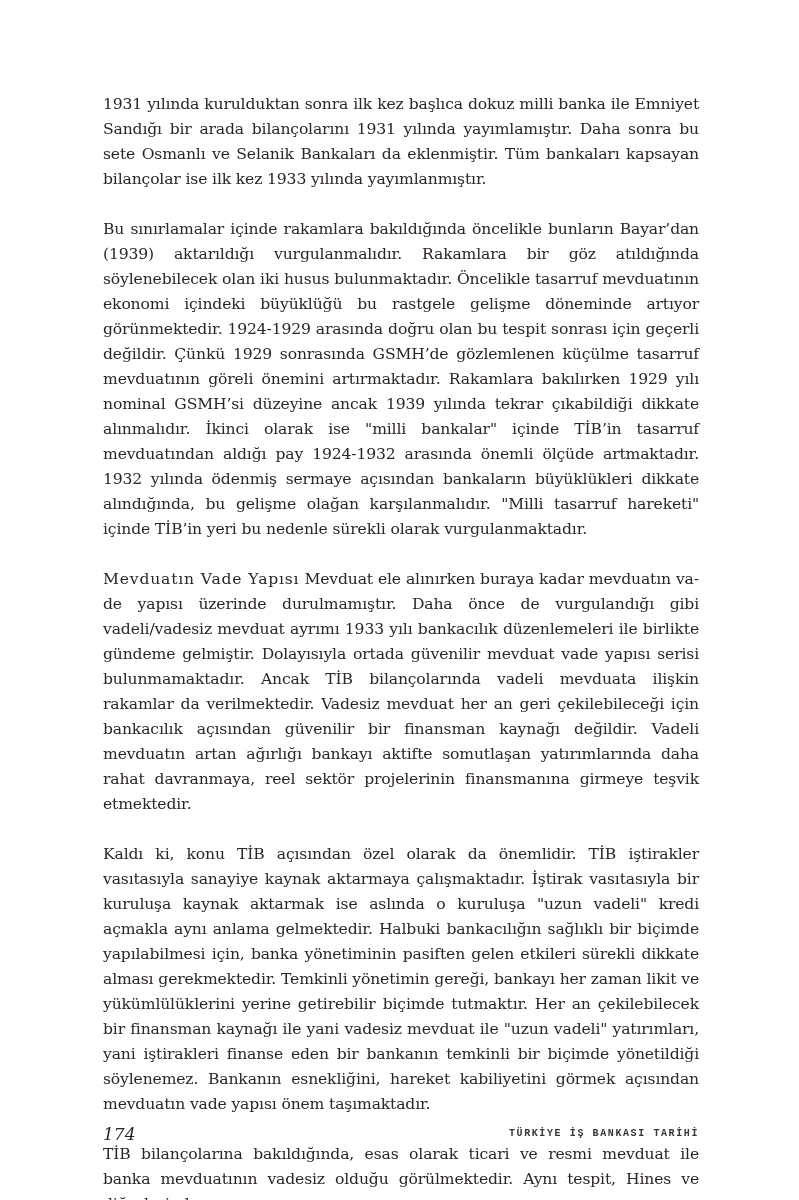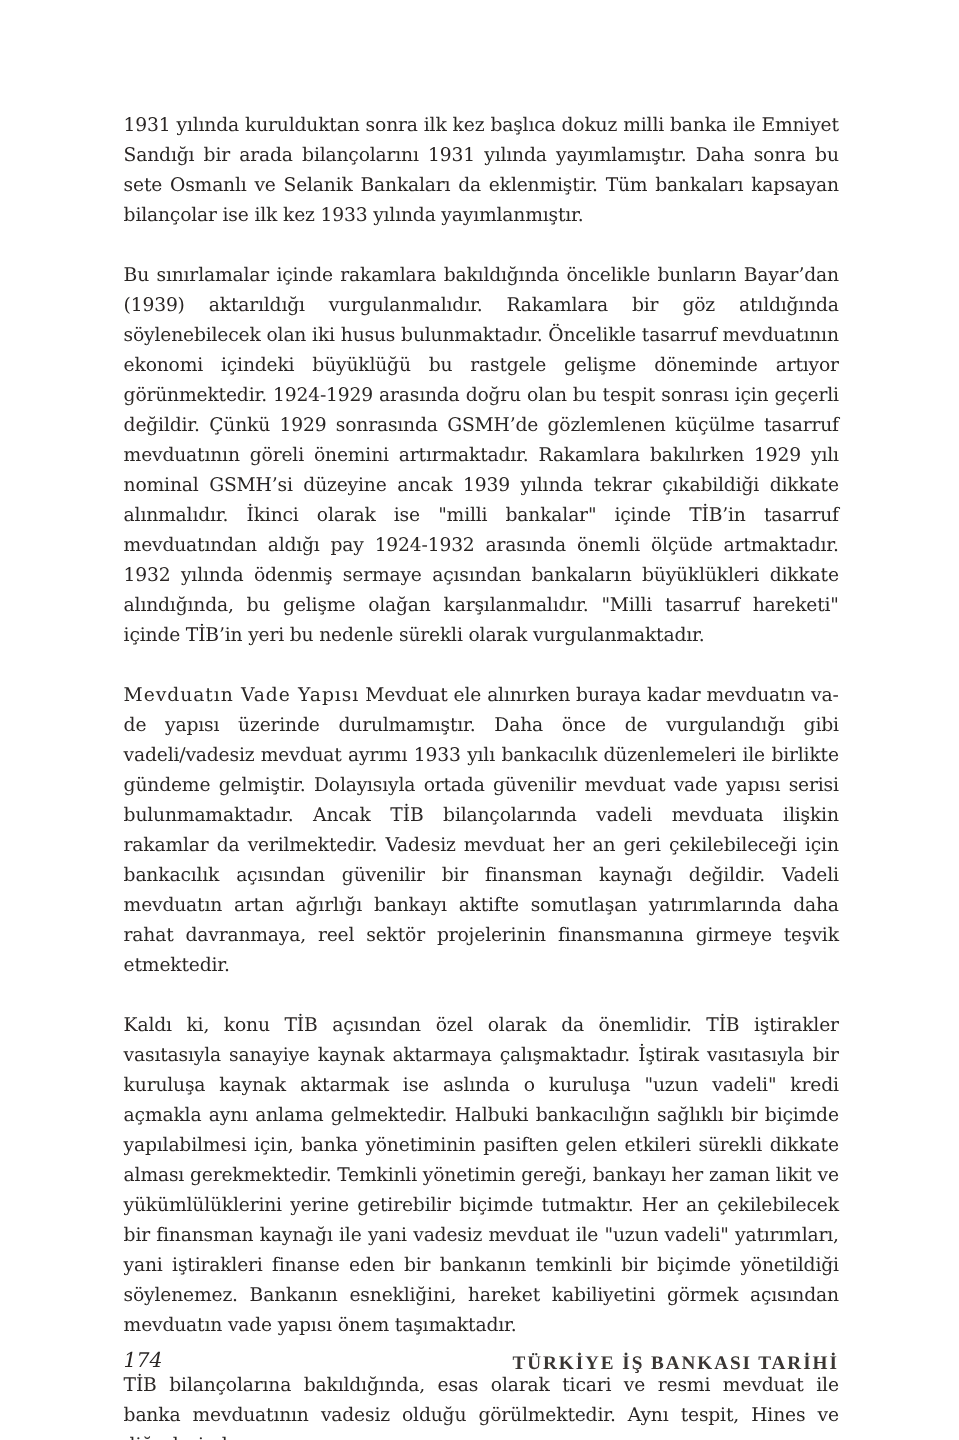--- a/index.html
+++ b/index.html
@@ -16,22 +16,22 @@
   .footer {
     position: absolute; left: 103px; top: 1124px; width: 596px; height: 28px;
   }
   .page-number {
     position: absolute; left: 0; top: 0;
     font-family: "DejaVu Serif", "Liberation Serif", serif;
     font-style: italic; font-size: 17px; color: #2a2624;
   }
   .running-title {
     position: absolute; right: 0; top: 4px;
-    font-family: Liberation Serif, serif;
-    font-size: 16px; letter-spacing: 1.6px; font-weight: bold; color: #3a3634;
+    font-family: Liberation Mono, monospace;
+    font-size: 10px; letter-spacing: 1.6px; font-weight: bold; color: #3a3634;
   }
 </style>
 </head>
 <body>
 
 <div class="page">
   <p class="para">
     <span class="heading"></span><span>1931 yılında kurulduktan sonra ilk kez başlıca dokuz milli banka ile Emniyet Sandığı bir arada bilançolarını 1931 yılında yayımlamıştır. Daha sonra bu sete Osmanlı ve Selanik Bankaları da eklenmiştir. Tüm bankaları kapsayan bilanço­lar ise ilk kez 1933 yılında yayımlanmıştır.</span>
   </p>
   <p class="para">

